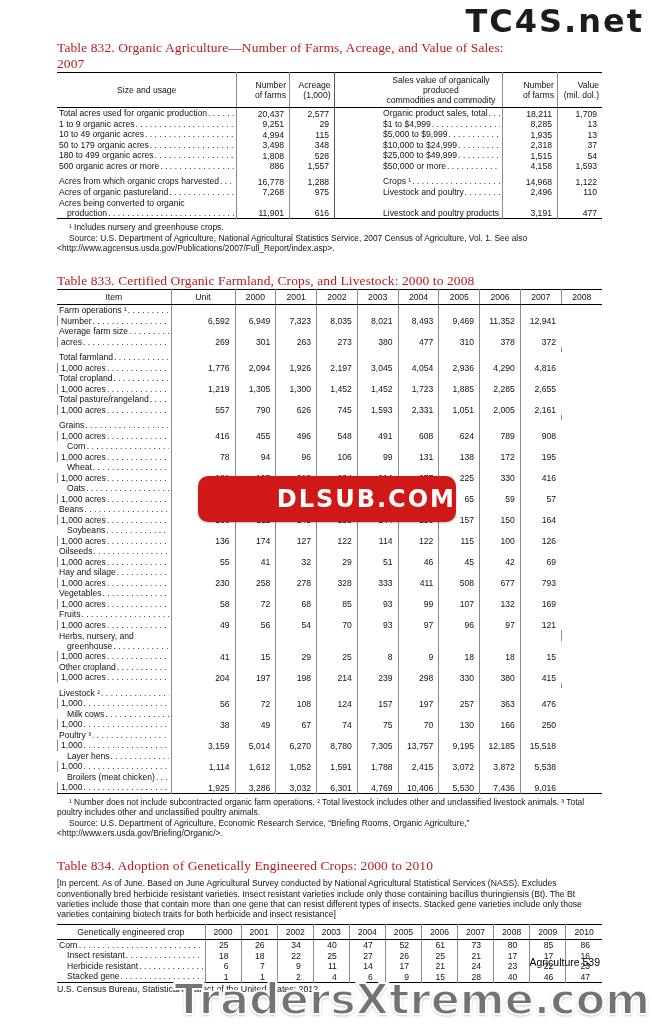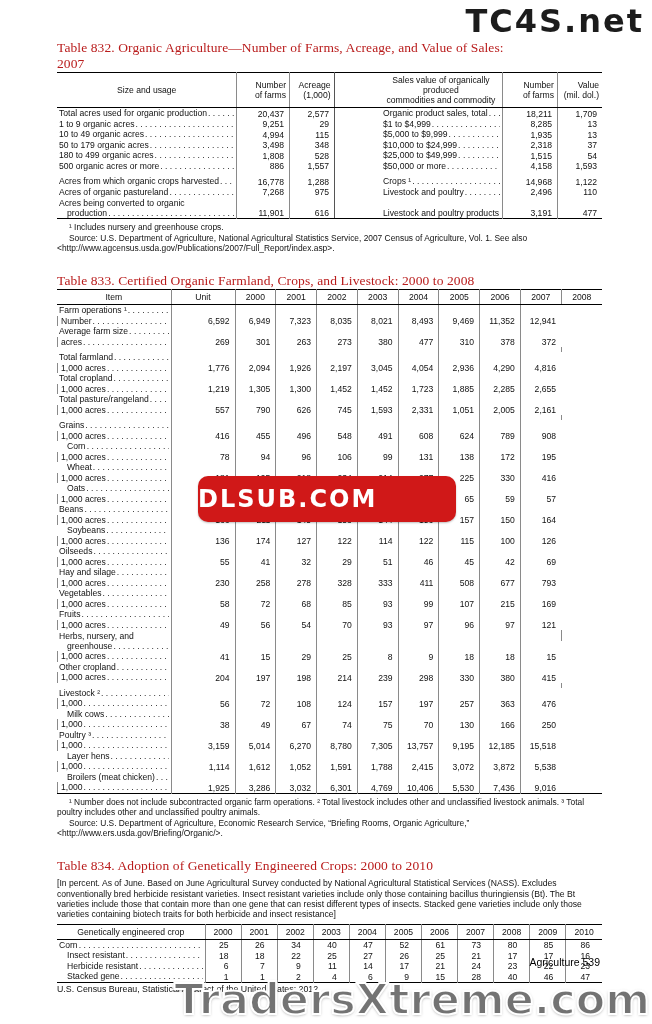--- a/index.html
+++ b/index.html
@@ -37,21 +37,21 @@
   .fn{font-size:8.4px;line-height:10.3px;margin-top:3px;}
   .fn p{margin:0;text-indent:12px;}
   .sect{margin-top:20px;}
 
   .pageno{position:absolute;right:52px;bottom:56px;font-size:10.5px;color:#000;}
   .footline{position:absolute;left:57px;bottom:30px;font-size:8.8px;color:#111;}
 
   .wm-top{position:absolute;top:2px;right:8px;font-family:"DejaVu Sans",sans-serif;font-weight:bold;
           font-size:32px;letter-spacing:2px;color:#1c1c1c;z-index:6;}
   .wm-mid{position:absolute;left:198px;top:476px;width:258px;height:46px;background:#d01818;
-          border-radius:10px;display:flex;align-items:center;justify-content:flex-start;color:#fff;
+          border-radius:10px;display:flex;align-items:center;justify-content:flex-end;color:#fff;
           font-family:"DejaVu Sans",sans-serif;font-weight:bold;font-size:24px;letter-spacing:2px;
           z-index:5;box-shadow:0 1px 2px rgba(0,0,0,.25);}
   .wm-bottom{position:absolute;bottom:0px;right:2px;font-family:"DejaVu Sans",sans-serif;font-weight:bold;
              font-size:43px;color:#737373;-webkit-text-stroke:2px #ffffff;
              text-shadow:0 1px 3px rgba(70,70,70,.55);white-space:nowrap;z-index:7;}
 </style>
 </head>
 <body>
 
 <div class="page">
@@ -491,21 +491,21 @@
               <td class="unit bl leader">
                 <span class="lt">1,000 acres</span>
               </td>
               <td class="num bl">58</td>
               <td class="num bl">72</td>
               <td class="num bl">68</td>
               <td class="num bl">85</td>
               <td class="num bl">93</td>
               <td class="num bl">99</td>
               <td class="num bl">107</td>
-              <td class="num bl">215</td>
+              <td class="num bl">132</td>
               <td class="num bl">169</td>
             </tr>
             <tr>
               <td class="lbl leader">
                 <span class="lt">Fruits</span>
               </td>
               <td class="unit bl leader">
                 <span class="lt">1,000 acres</span>
               </td>
               <td class="num bl">49</td>

